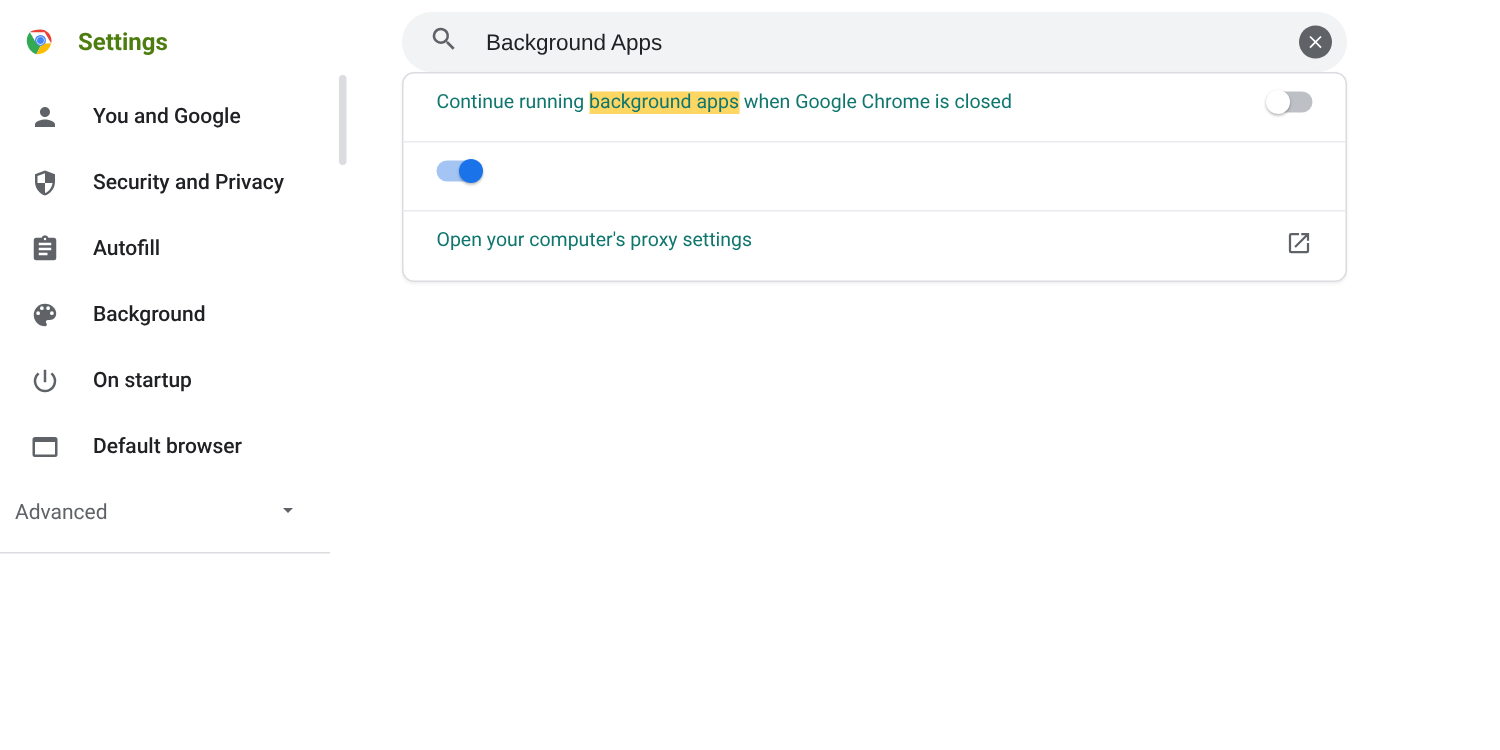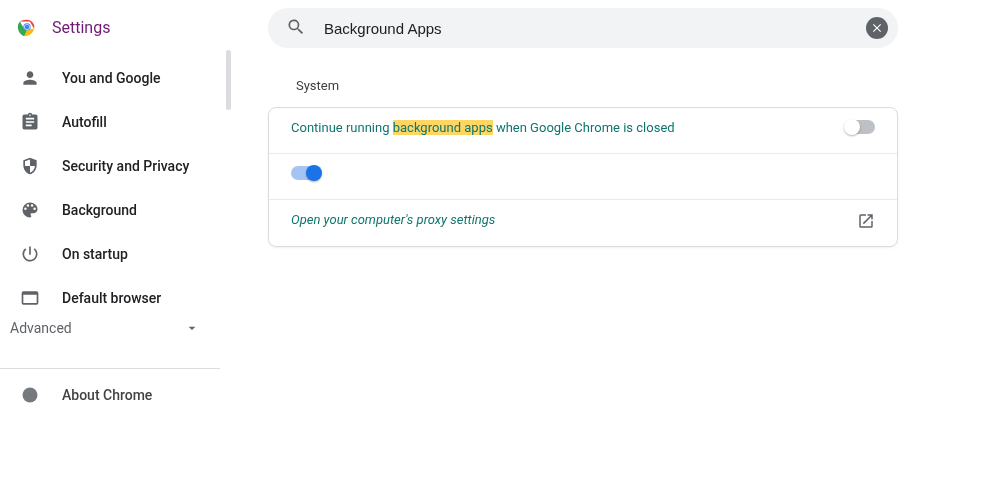--- a/index.html
+++ b/index.html
@@ -2,42 +2,42 @@
 <html><head>
   <meta charset="utf-8">
   <style>
     * { box-sizing: border-box; margin: 0; padding: 0; }
     body { font-family: 'Roboto', 'Segoe UI', Arial, sans-serif; font-size: 13px; color: #202124; background: #fff; width: 1000px; height: 500px; overflow: hidden; }
     .container { display: flex; height: 500px; }
     .sidebar { width: 220px; flex-shrink: 0; display: flex; flex-direction: column; padding-top: 10px; }
     .sidebar-header { display: flex; align-items: center; padding: 6px 20px 18px 16px; }
     .chrome-logo { width: 22px; height: 22px; margin-right: 14px; position: relative; }
     .chrome-logo svg { width: 22px; height: 22px; }
-    .settings-title { font-size: 16px; font-weight: 400; color: #701a75; }
+    .settings-title { font-size: 16px; font-weight: 700; color: #4d7c0f; }
     .sidebar-list { list-style: none; padding: 0; }
     .sidebar-item { display: flex; align-items: center; height: 44px; padding: 0 0 0 20px; cursor: pointer; color: #202124; font-size: 14px; font-weight: 500; }
     .sidebar-item .icon { width: 20px; height: 20px; margin-right: 22px; color: #5f6368; display: flex; align-items: center; justify-content: center; }
     .sidebar-item .icon svg { width: 20px; height: 20px; fill: #5f6368; }
-    .advanced-row { display: flex; align-items: flex-start; height: 44px; padding: 0 20px 0 10px; font-size: 14px; color: #5f6368; cursor: pointer; justify-content: space-between; }
+    .advanced-row { display: flex; align-items: center; height: 44px; padding: 0 20px 0 10px; font-size: 14px; color: #5f6368; cursor: pointer; justify-content: space-between; }
     .advanced-row .chev svg { width: 16px; height: 16px; fill: #5f6368; }
     .divider { height: 1px; background: #dadce0; margin: 4px 0; }
     .sidebar-item .ext-launch { margin-left: auto; margin-right: 20px; }
     .sidebar-item .ext-launch svg { width: 18px; height: 18px; fill: #5f6368; }
     .scrollbar-track { width: 12px; flex-shrink: 0; background: #fff; position: relative; }
     .scrollbar-thumb { position: absolute; top: 50px; left: 6px; width: 5px; height: 60px; background: #dadce0; border-radius: 3px; }
     .main { flex: 1; padding: 8px 60px 0 36px; overflow: hidden; }
     .searchbar { display: flex; align-items: center; background: #f1f3f4; border-radius: 22px; height: 40px; padding: 0 10px 0 18px; max-width: 630px; }
     .searchbar .search-icon svg { width: 20px; height: 20px; fill: #5f6368; }
     .searchbar input { flex: 1; border: none; background: transparent; outline: none; font-size: 15px; color: #202124; margin-left: 18px; }
     .searchbar .clear-btn { width: 22px; height: 22px; border-radius: 50%; background: #5f6368; display: flex; align-items: center; justify-content: center; cursor: pointer; }
     .searchbar .clear-btn svg { width: 14px; height: 14px; fill: #fff; }
     .section-title { font-size: 13px; color: #3c4043; margin: 30px 0 14px 28px; font-weight: 400; }
     .card { max-width: 630px; border: 1px solid #dadce0; border-radius: 8px; box-shadow: 0 1px 2px rgba(60,64,67,0.08); overflow: hidden; }
     .row { display: flex; align-items: flex-start; min-height: 46px; padding: 12px 22px; border-bottom: 1px solid #e8eaed; font-size: 13px; color: #0f766e; }
-    .row:last-child { border-bottom: none; font-style: italic; }
+    .row:last-child { border-bottom: none; }
     .row-label { flex: 1; }
     .highlight { background: #fdd663; }
     .toggle { width: 30px; height: 14px; border-radius: 8px; position: relative; cursor: pointer; }
     .toggle .knob { width: 16px; height: 16px; border-radius: 50%; position: absolute; top: -1px; box-shadow: 0 1px 2px rgba(0,0,0,0.3); }
     .toggle-off { background: #bdc1c6; }
     .toggle-off .knob { left: -1px; background: #fff; }
     .toggle-on { background: #a4c5f4; }
     .toggle-on .knob { right: -1px; background: #1a73e8; }
     .launch-icon svg { width: 18px; height: 18px; fill: #5f6368; }
   </style>
@@ -65,32 +65,32 @@
         <span class="icon">
             <svg viewBox="0 0 24 24">
               <path d="M12 12c2.2 0 4-1.8 4-4s-1.8-4-4-4-4 1.8-4 4 1.8 4 4 4zm0 2c-2.7 0-8 1.3-8 4v2h16v-2c0-2.7-5.3-4-8-4z"></path>
             </svg>
           </span>
         <span>You and Google</span>
       </li>
       <li class="sidebar-item">
         <span class="icon">
             <svg viewBox="0 0 24 24">
+              <path d="M12 2 4 5v6c0 5 3.4 9.7 8 11 4.6-1.3 8-6 8-11V5l-8-3zm0 10h6c-.5 3.7-2.8 7-6 8V12H6V6.3l6-2.2V12z"></path>
+            </svg>
+          </span>
+        <span>Security and Privacy</span>
+      </li>
+      <li class="sidebar-item">
+        <span class="icon">
+            <svg viewBox="0 0 24 24">
               <path d="M19 3h-4.2A3 3 0 0 0 12 1a3 3 0 0 0-2.8 2H5a2 2 0 0 0-2 2v14a2 2 0 0 0 2 2h14a2 2 0 0 0 2-2V5a2 2 0 0 0-2-2zm-7 0a1 1 0 1 1 0 2 1 1 0 0 1 0-2zm2 14H7v-2h7v2zm3-4H7v-2h10v2zm0-4H7V7h10v2z"></path>
             </svg>
           </span>
         <span>Autofill</span>
-      </li>
-      <li class="sidebar-item">
-        <span class="icon">
-            <svg viewBox="0 0 24 24">
-              <path d="M12 2 4 5v6c0 5 3.4 9.7 8 11 4.6-1.3 8-6 8-11V5l-8-3zm0 10h6c-.5 3.7-2.8 7-6 8V12H6V6.3l6-2.2V12z"></path>
-            </svg>
-          </span>
-        <span>Security and Privacy</span>
       </li>
       <li class="sidebar-item">
         <span class="icon">
             <svg viewBox="0 0 24 24">
               <path d="M12 3a9 9 0 0 0 0 18c.8 0 1.5-.7 1.5-1.5 0-.4-.1-.7-.4-1-.2-.3-.4-.6-.4-1 0-.8.7-1.5 1.5-1.5H16a5 5 0 0 0 5-5c0-4.4-4-8-9-8zM6.5 12a1.5 1.5 0 1 1 0-3 1.5 1.5 0 0 1 0 3zm3-4a1.5 1.5 0 1 1 0-3 1.5 1.5 0 0 1 0 3zm5 0a1.5 1.5 0 1 1 0-3 1.5 1.5 0 0 1 0 3zm3 4a1.5 1.5 0 1 1 0-3 1.5 1.5 0 0 1 0 3z"></path>
             </svg>
           </span>
         <span>Background</span>
       </li>
       <li class="sidebar-item">
@@ -110,48 +110,39 @@
         <span>Default browser</span>
       </li>
     </ul>
     <div class="advanced-row">
       <span>Advanced</span>
       <span class="chev"><svg viewBox="0 0 24 24">
             <path d="M7 10l5 5 5-5z"></path>
           </svg></span>
     </div>
     <div class="divider"></div>
-    <div class="sidebar-item" style="opacity:.85">
-      <span class="icon">
-          <svg viewBox="0 0 24 24">
-            <circle cx="12" cy="12" r="9" fill="#5f6368"></circle>
-          </svg>
-        </span>
-      <span>About Chrome</span>
-    </div>
   </div>
 
   <div class="scrollbar-track">
     <div class="scrollbar-thumb"></div>
   </div>
 
   <div class="main">
     <div class="searchbar">
       <span class="search-icon"><svg viewBox="0 0 24 24">
             <path d="M15.5 14h-.8l-.3-.3a6.5 6.5 0 1 0-.7.7l.3.3v.8l5 5 1.5-1.5-5-5zm-6 0a4.5 4.5 0 1 1 0-9 4.5 4.5 0 0 1 0 9z"></path>
           </svg></span>
       <input type="text" value="Background Apps" style="">
       <span class="clear-btn">
         <svg viewBox="0 0 24 24">
             <path d="M19 6.4 17.6 5 12 10.6 6.4 5 5 6.4 10.6 12 5 17.6 6.4 19 12 13.4 17.6 19 19 17.6 13.4 12z"></path>
           </svg>
       </span>
     </div>
 
-    <div class="section-title">System</div>
 
     <div class="card">
       <div class="row">
         <span class="row-label">
           <span>Continue running </span><span class="highlight">background apps</span><span> when Google Chrome is closed</span>
         </span>
         <span class="toggle toggle-off">
             <span class="knob"></span>
           </span>
       </div>

